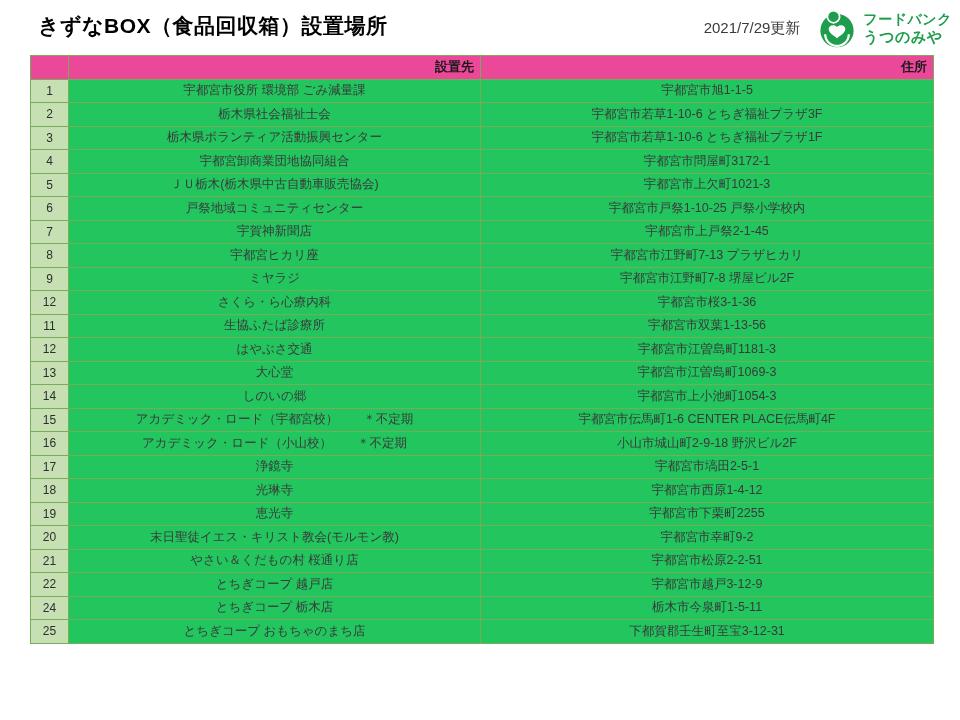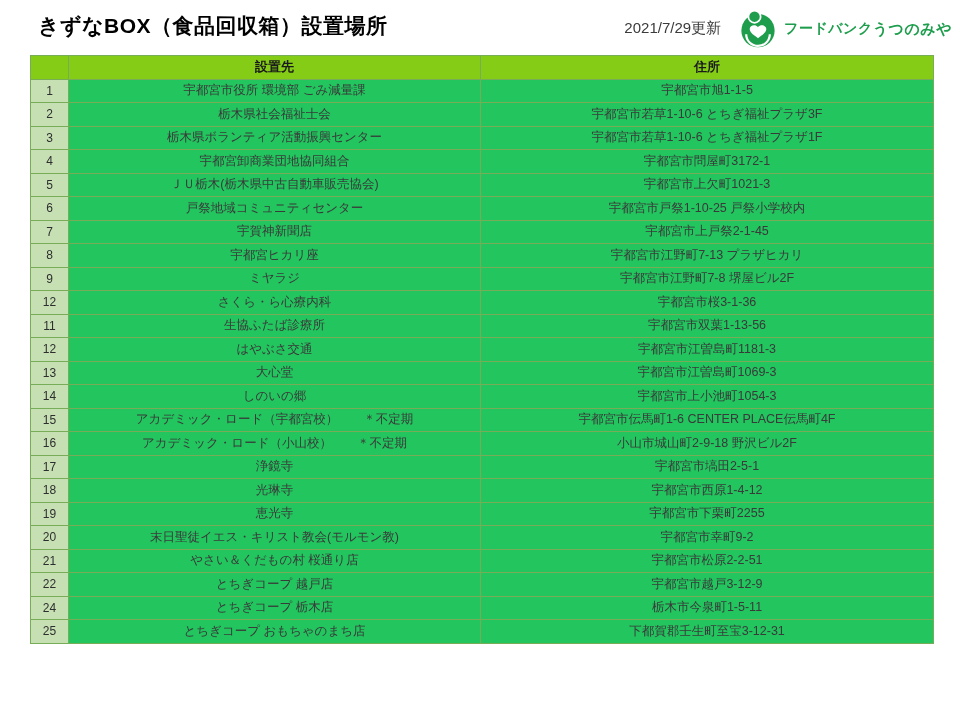--- a/index.html
+++ b/index.html
@@ -13,41 +13,41 @@
     letter-spacing:0.5px;
   }
 
   .header-right {
     position:absolute; right:8px; top:4px;
     display:flex; align-items:center; gap:16px; height:48px;
   }
   .updated-date { font-size:15px; color:#3b3b3b; }
   .logo { display:flex; align-items:center; gap:5px; }
   .logo svg { width:42px; height:42px; display:block; }
-  .logo-text { display:flex; line-height:17px; }
+  .logo-text { display:flex; flex-direction:column; line-height:17px; }
   .logo-line { font-size:14px; font-weight:bold; color:#1e9e4d; letter-spacing:0.5px; }
   .logo-line.l2 { font-size:15px; }
 
   table.loc-table {
     position:absolute; left:30px; top:55px; width:903px;
     border-collapse:collapse; table-layout:fixed;
   }
   .loc-table th, .loc-table td {
     border:1px solid #78ad58;
     height:23.5px;
     padding:0 6px;
     font-size:12.5px;
     color:#3a3a3a;
     vertical-align:middle;
     overflow:hidden; white-space:nowrap;
   }
   .loc-table th {
-    background:#84cc16;
+    background:#ec4899;
     font-weight:bold; color:#1a1a1a;
-    text-align:center; font-size:13px;
+    text-align:right; font-size:13px;
   }
   .loc-table col.c-num { width:38px; }
   .loc-table col.c-name { width:412px; }
   .loc-table col.c-addr { width:453px; }
   .loc-table td.num-cell {
     background:#c6e0b4; text-align:center;
     font-size:12px; color:#2e2e2e; padding:0 2px;
   }
   .loc-table td.name-cell, .loc-table td.addr-cell { background:#22c55e;text-align:center; }
 </style>

